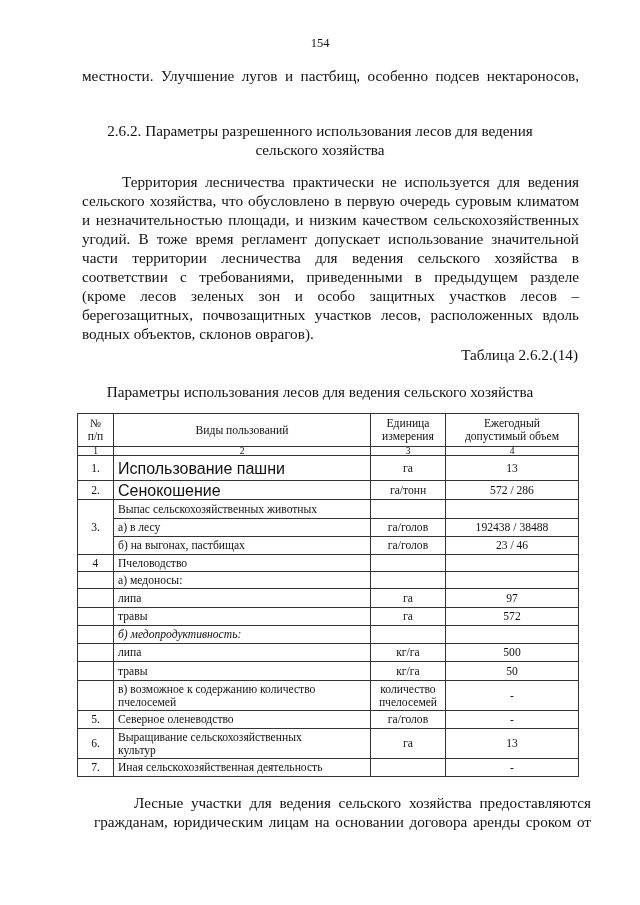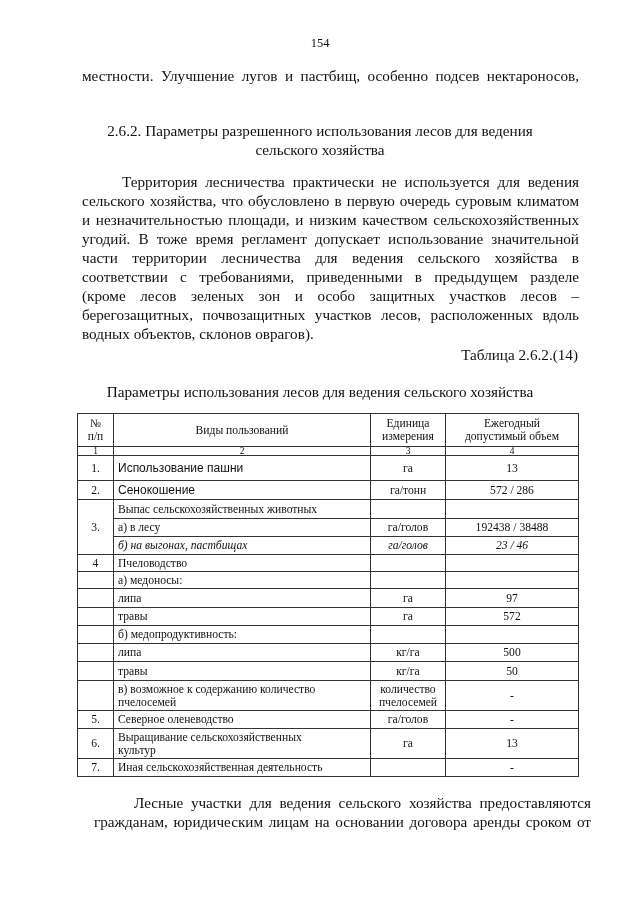--- a/index.html
+++ b/index.html
@@ -33,21 +33,21 @@
     border-collapse: collapse; table-layout: fixed;
     font-size: 11.6px; line-height: 13px;
   }
   table.params td, table.params th {
     border: 1px solid #333; padding: 0 4px; font-weight: normal; vertical-align: middle;
   }
   table.params th { text-align: center; }
   .c { text-align: center; }
   .l { text-align: left; }
   .idx td { font-size: 9.5px; line-height: 8px; height: 8px; padding: 0; text-align: center; }
-  .sans { font-family: "Liberation Sans", sans-serif; font-size: 12px; }
+  .sans { font-family: "Liberation Sans", sans-serif; font-size: 16px; }
 </style>
 </head>
 <body>
 
 <div class="page-num">154</div>
 
 <div class="para" style="top:66px;">
   <span class="line">местности. Улучшение лугов и пастбищ, особенно подсев нектароносов,</span>
 </div>
 
@@ -116,21 +116,21 @@
     <td class="c" rowspan="3">3.</td>
     <td class="l">Выпас сельскохозяйственных животных</td>
     <td class="c"></td>
     <td class="c"></td>
   </tr>
   <tr style="height:18px;">
     <td class="l">а) в лесу</td>
     <td class="c">га/голов</td>
     <td class="c">192438 / 38488</td>
   </tr>
-  <tr style="height:18px;font-style:italic;">
+  <tr style="height:18px;">
     <td class="l">б) на выгонах, пастбищах</td>
     <td class="c">га/голов</td>
     <td class="c">23 / 46</td>
   </tr>
   <tr style="height:17px;">
     <td class="c">4</td>
     <td class="l">Пчеловодство</td>
     <td class="c"></td>
     <td class="c"></td>
   </tr>
@@ -145,21 +145,21 @@
     <td class="l">липа</td>
     <td class="c">га</td>
     <td class="c">97</td>
   </tr>
   <tr style="height:18px;">
     <td class="c"></td>
     <td class="l">травы</td>
     <td class="c">га</td>
     <td class="c">572</td>
   </tr>
-  <tr style="height:18px;">
+  <tr style="height:18px;font-style:italic;">
     <td class="c"></td>
     <td class="l">б) медопродуктивность:</td>
     <td class="c"></td>
     <td class="c"></td>
   </tr>
   <tr style="height:18px;">
     <td class="c"></td>
     <td class="l">липа</td>
     <td class="c">кг/га</td>
     <td class="c">500</td>

